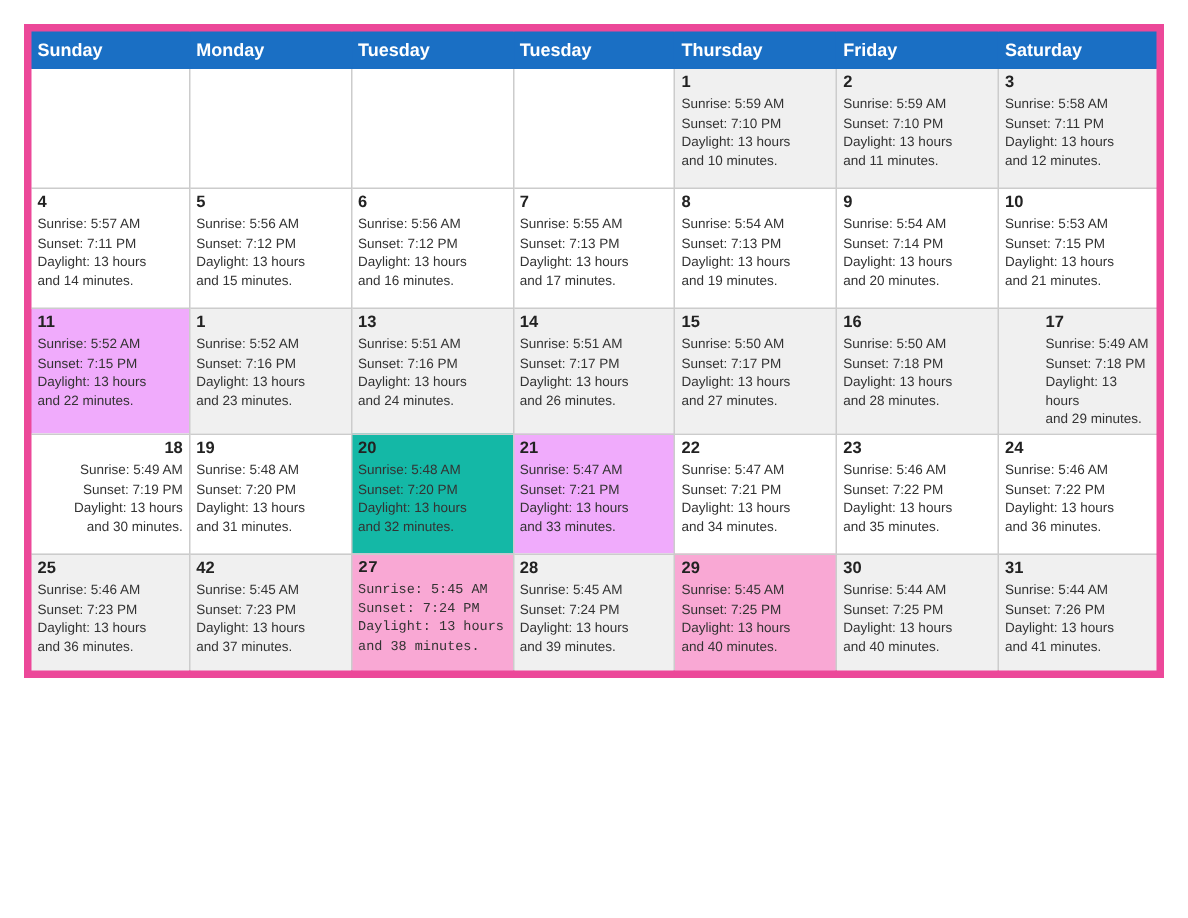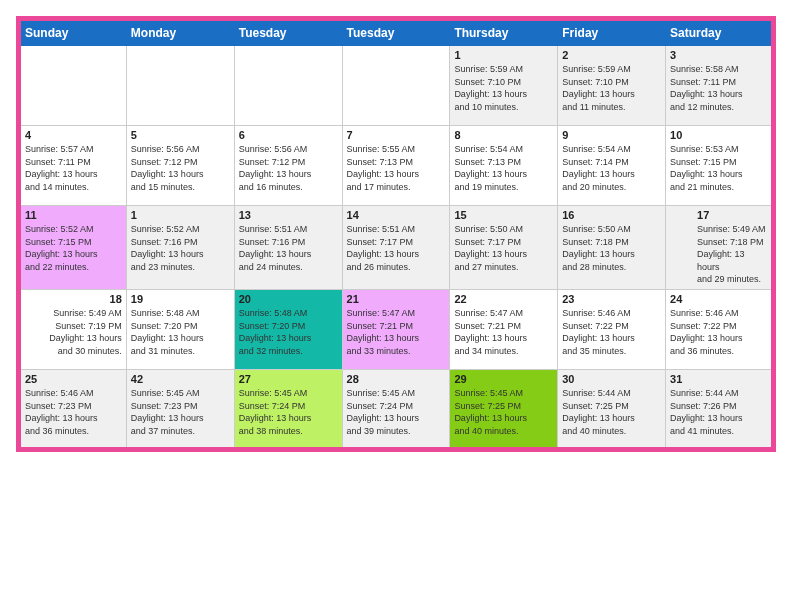--- a/index.html
+++ b/index.html
@@ -294,35 +294,35 @@
 Daylight: 13 hours
 and 36 minutes.</div>
           </td>
           <td style="background: rgb(240, 240, 240);">
             <span class="day-num">42</span>
             <div class="day-info" style="white-space: pre-line;">Sunrise: 5:45 AM
 Sunset: 7:23 PM
 Daylight: 13 hours
 and 37 minutes.</div>
           </td>
-          <td style="background: #bef264;">
+          <td style="background: #f9a8d4; font-family: Liberation Mono, monospace;">
             <span class="day-num">27</span>
             <div class="day-info" style="white-space: pre-line;">Sunrise: 5:45 AM
 Sunset: 7:24 PM
 Daylight: 13 hours
 and 38 minutes.</div>
           </td>
           <td style="background: rgb(240, 240, 240);">
             <span class="day-num">28</span>
             <div class="day-info" style="white-space: pre-line;">Sunrise: 5:45 AM
 Sunset: 7:24 PM
 Daylight: 13 hours
 and 39 minutes.</div>
           </td>
-          <td style="background: #84cc16;">
+          <td style="background: #f9a8d4;">
             <span class="day-num">29</span>
             <div class="day-info" style="white-space: pre-line;">Sunrise: 5:45 AM
 Sunset: 7:25 PM
 Daylight: 13 hours
 and 40 minutes.</div>
           </td>
           <td style="background: rgb(240, 240, 240);">
             <span class="day-num">30</span>
             <div class="day-info" style="white-space: pre-line;">Sunrise: 5:44 AM
 Sunset: 7:25 PM

